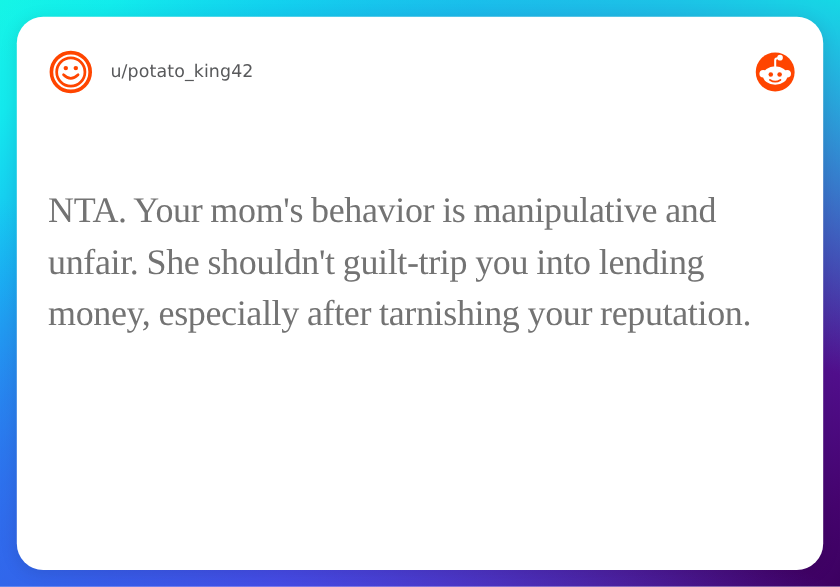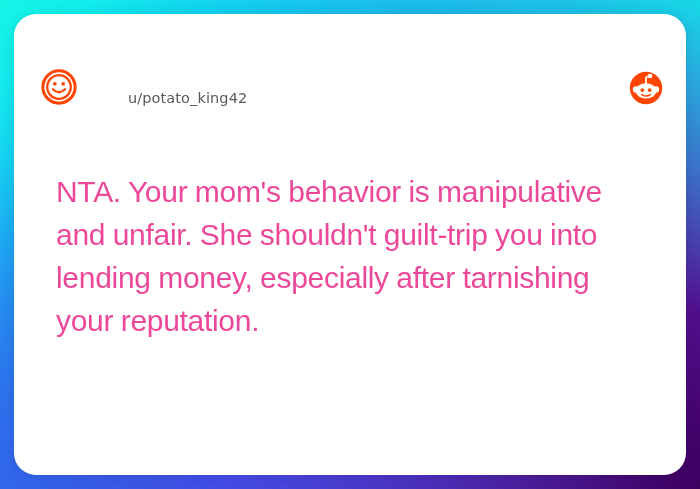--- a/index.html
+++ b/index.html
@@ -58,24 +58,23 @@
   }
 
   
   #card-header {
     position: absolute;
     left: 0;
     top: 0;
     right: 0;
     height: 92px;
     display: flex;
-    align-items: flex-end;
+    align-items: center;
     padding: 0 22px 0 26px;
     box-sizing: border-box;
-    gap: 36px;
   }
 
   .avatar {
     width: 38px;
     height: 38px;
     flex: 0 0 38px;
     display: block;
   }
 
   .username {
@@ -98,28 +97,28 @@
 
   
   #card-body {
     position: absolute;
     left: 26px;
     top: 140px;
     right: 26px;
   }
 
   #comment-text {
-    font-family: Liberation Sans, sans-serif;
+    font-family: Liberation Serif, serif;
     font-size: 30px;
     line-height: 43px;
-    color: #ec4899;
+    color: #737373;
     letter-spacing: -0.3px;
     word-spacing: -0.5px;
     font-weight: 400;
-    margin: 16px;
+    margin: 0;
     white-space: pre-wrap;
   }
 </style>
 </head>
 <body>
 
 <div id="stage">
 
   <div id="card">
 

